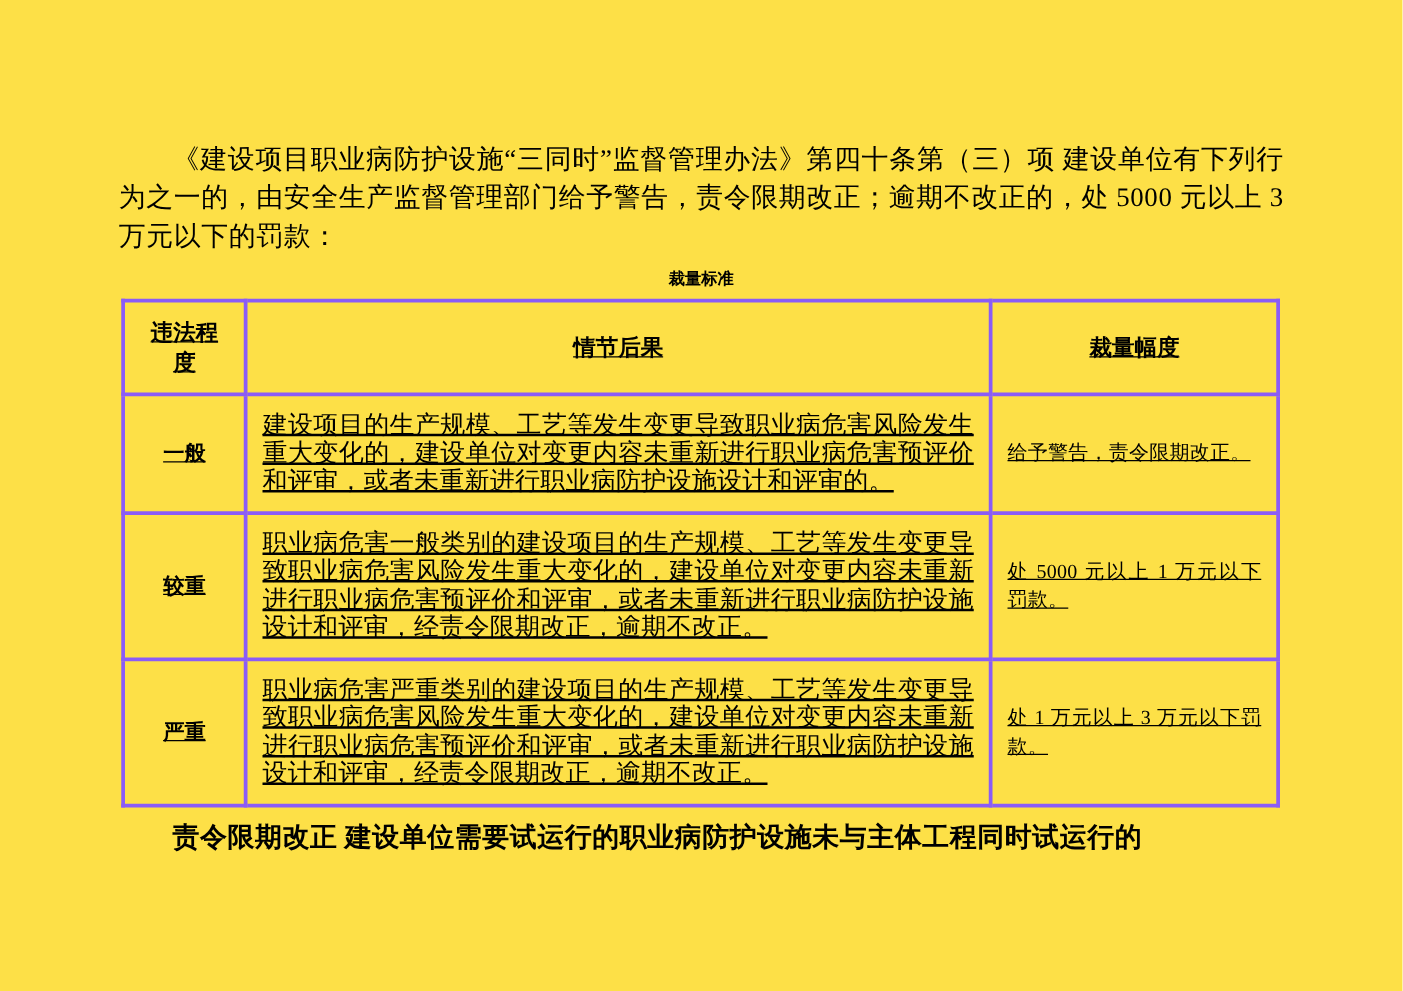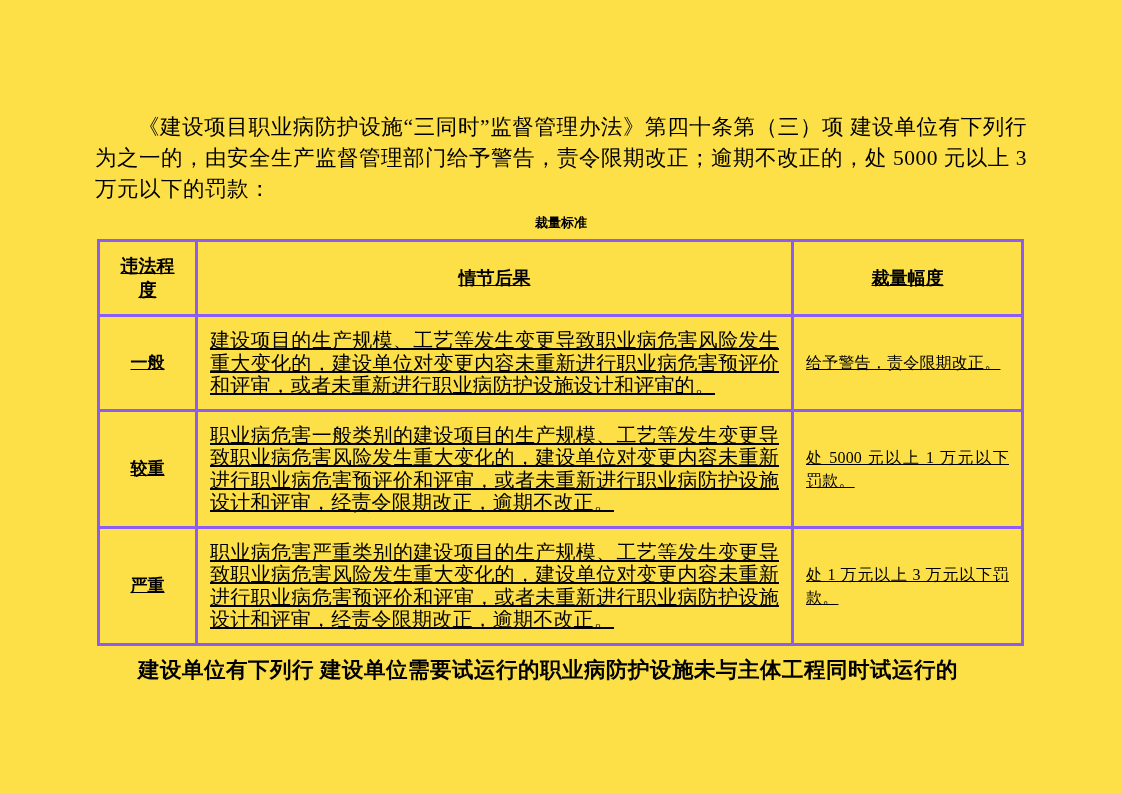--- a/index.html
+++ b/index.html
@@ -156,19 +156,19 @@
           <td class="range">处 5000 元以上 1 万元以下罚款。</td>
         </tr>
         <tr class="row-severe">
           <td class="level">严重</td>
           <td class="circ">职业病危害严重类别的建设项目的生产规模、工艺等发生变更导致职业病危害风险发生重大变化的，建设单位对变更内容未重新进行职业病危害预评价和评审，或者未重新进行职业病防护设施设计和评审，经责令限期改正，逾期不改正。</td>
           <td class="range">处 1 万元以上 3 万元以下罚款。</td>
         </tr>
       </tbody>
     </table>
 
-    <p class="article-heading">建设单位有下列行 建设单位需要试运行的职业病防护设施未与主体工程同时试运行的</p>
+    <p class="article-heading">责令限期改正 建设单位需要试运行的职业病防护设施未与主体工程同时试运行的</p>
 
 
 
   </div>
 
 </div>
 
 </body></html>

